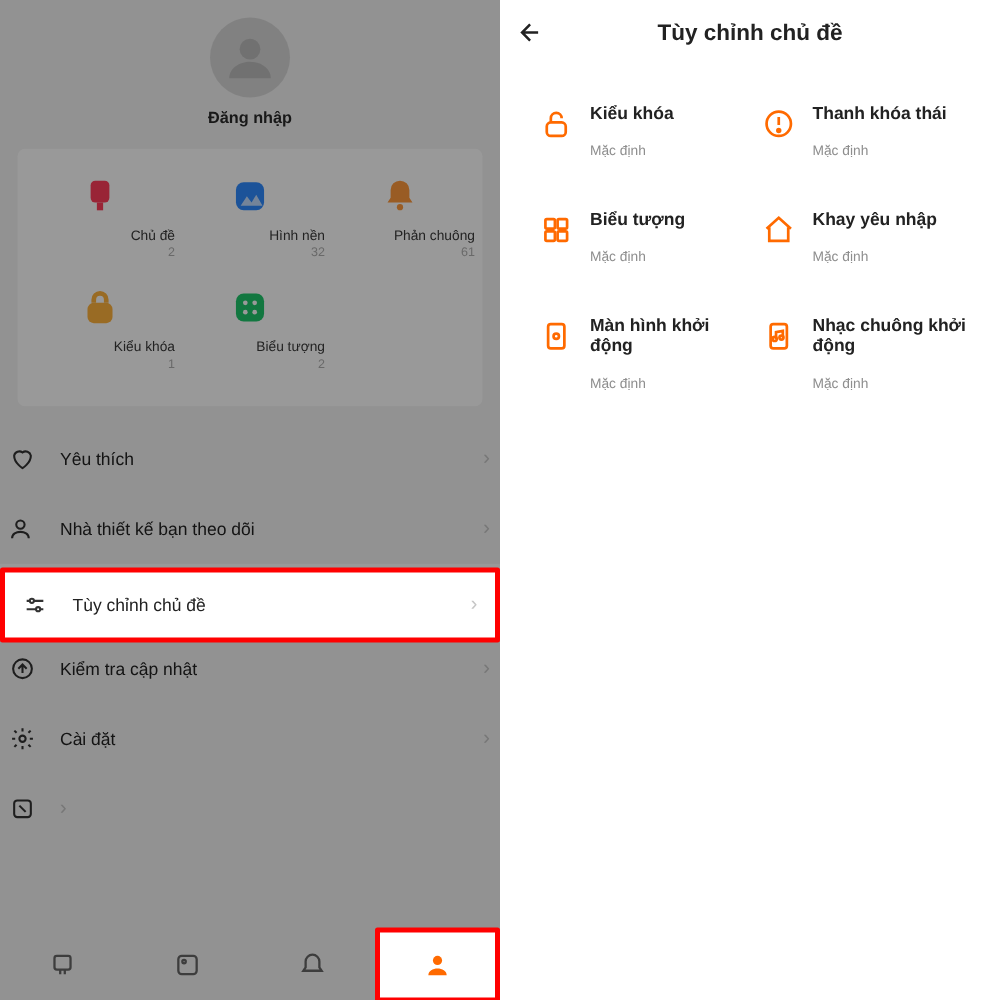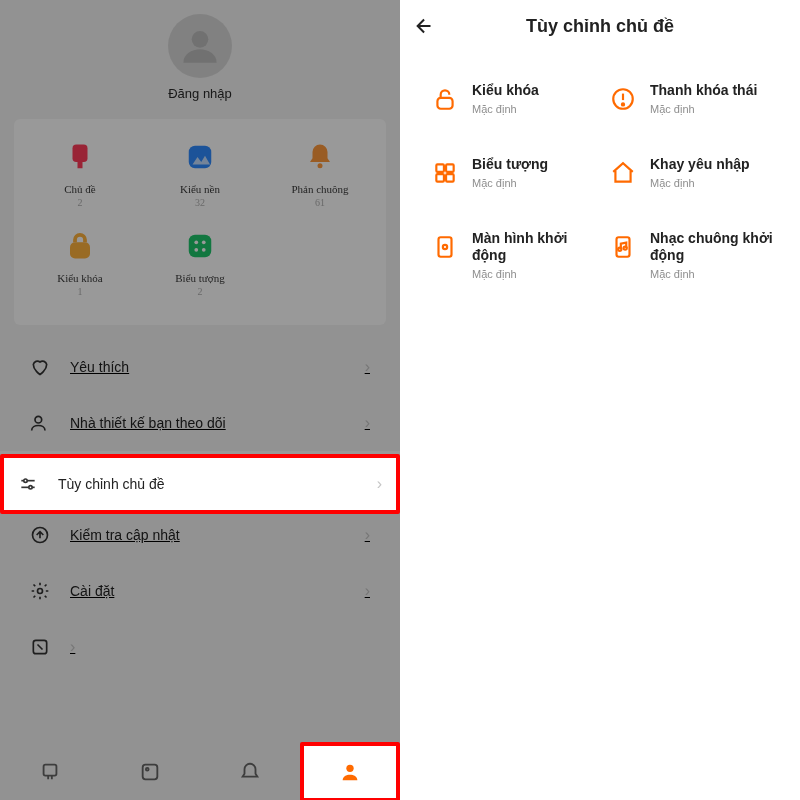--- a/index.html
+++ b/index.html
@@ -15,45 +15,43 @@
   
   .left { background: #f3f3f3; }
   .left-inner { position: absolute; inset: 0; }
   .profile { text-align: center; padding-top: 14px; }
   .avatar {
     width: 64px; height: 64px; border-radius: 50%;
     background: #d8d8d8; margin: 0 auto 8px;
     display: flex; align-items:center; justify-content:center;
   }
   .avatar svg { width: 40px; height: 40px; fill: #bdbdbd; }
-  .signin { font-size: 13px; color: #2a2a2a; font-weight: 400; }
+  .signin { font-size: 13px; color: #2a2a2a; font-weight: 700; }
   .card {
     margin: 18px 14px 14px;
     background: #ffffff;
     border-radius: 6px;
     padding: 18px 6px 10px;
     display: flex; flex-wrap: wrap;
   }
   .dash-item {
     width: 33.33%;
-    text-align: center;
+    text-align: right;
     margin-bottom: 18px;
-    font-family: Liberation Serif, serif;
   }
   .dash-ico { width:40px; height:40px; margin:0 auto 6px; display:flex; align-items:center; justify-content:center; position:relative; }
   .dash-label { font-size: 11px; color: #3a3a3a; }
   .dash-count { font-size: 10px; color: #b0b0b0; margin-top:2px;}
   .menu { margin-top: 6px; }
   .menu-row {
     height: 56px;
     display: flex; align-items: center;
-    padding: 0 30px;
+    padding: 0 8px;
     background: #f3f3f3;
     position: relative;
-    text-decoration: underline;
   }
   .menu-row.highlight { background: #ffffff; }
   .menu-ico { width:22px; text-align:center; margin-right: 18px; color:#333;}
   .menu-label { flex:1; font-size:14px; color:#222; }
   .menu-chevron { color:#c6c6c6; font-size:16px; }
   .red-border {
     position:absolute; inset:-2px 0 -2px 0;
     border: 4px solid #ff0000; pointer-events:none;
     border-radius: 2px;
   }
@@ -90,21 +88,21 @@
     width:50%; display:flex; padding: 0 6px 40px 6px;
   }
   .theme-item:nth-child(2n+1){ padding-left:18px; }
   .theme-ico {
     width:34px; height:34px; flex:0 0 34px;
     display:flex; align-items:center; justify-content:center;
     color:#ff6a00;
     margin-right:10px;
   }
   .theme-txt .t-label { font-size:14px; font-weight:600; color:#222; line-height:1.2; }
-  .theme-txt .t-sub { font-size:11px; color:#8e8e8e; margin-top:4px; }
+  .theme-txt .t-sub { font-size:11px; color:#8e8e8e; margin-top:16px; }
   svg { display:block; }
 </style>
 </head>
 <body>
 
 <div class="left">
   <div class="left-inner">
     <div class="profile">
       <div class="avatar">
         <svg viewBox="0 0 24 24">
@@ -127,21 +125,21 @@
         <div class="dash-label">Chủ đề</div>
         <div class="dash-count">2</div>
       </div>
       <div class="dash-item">
         <div class="dash-ico">
             <svg width="30" height="30" viewBox="0 0 24 24">
               <rect x="3" y="3" rx="5" width="18" height="18" fill="#2f8bff"></rect>
               <polygon points="6,18 10,12 13,16 16,11 20,18" fill="#fff" opacity="0.7"></polygon>
             </svg>
           </div>
-        <div class="dash-label">Kiểu nền</div>
+        <div class="dash-label">Hình nền</div>
         <div class="dash-count">32</div>
       </div>
       <div class="dash-item">
         <div class="dash-ico">
             <svg width="30" height="30" viewBox="0 0 24 24">
               <path d="M12 2a6 6 0 0 0-6 6v5l-2 3h16l-2-3V8a6 6 0 0 0-6-6z" fill="#ff9a3d"></path>
               <circle cx="12" cy="19" r="2" fill="#ff9a3d"></circle>
             </svg>
           </div>
         <div class="dash-label">Phản chuông</div>

